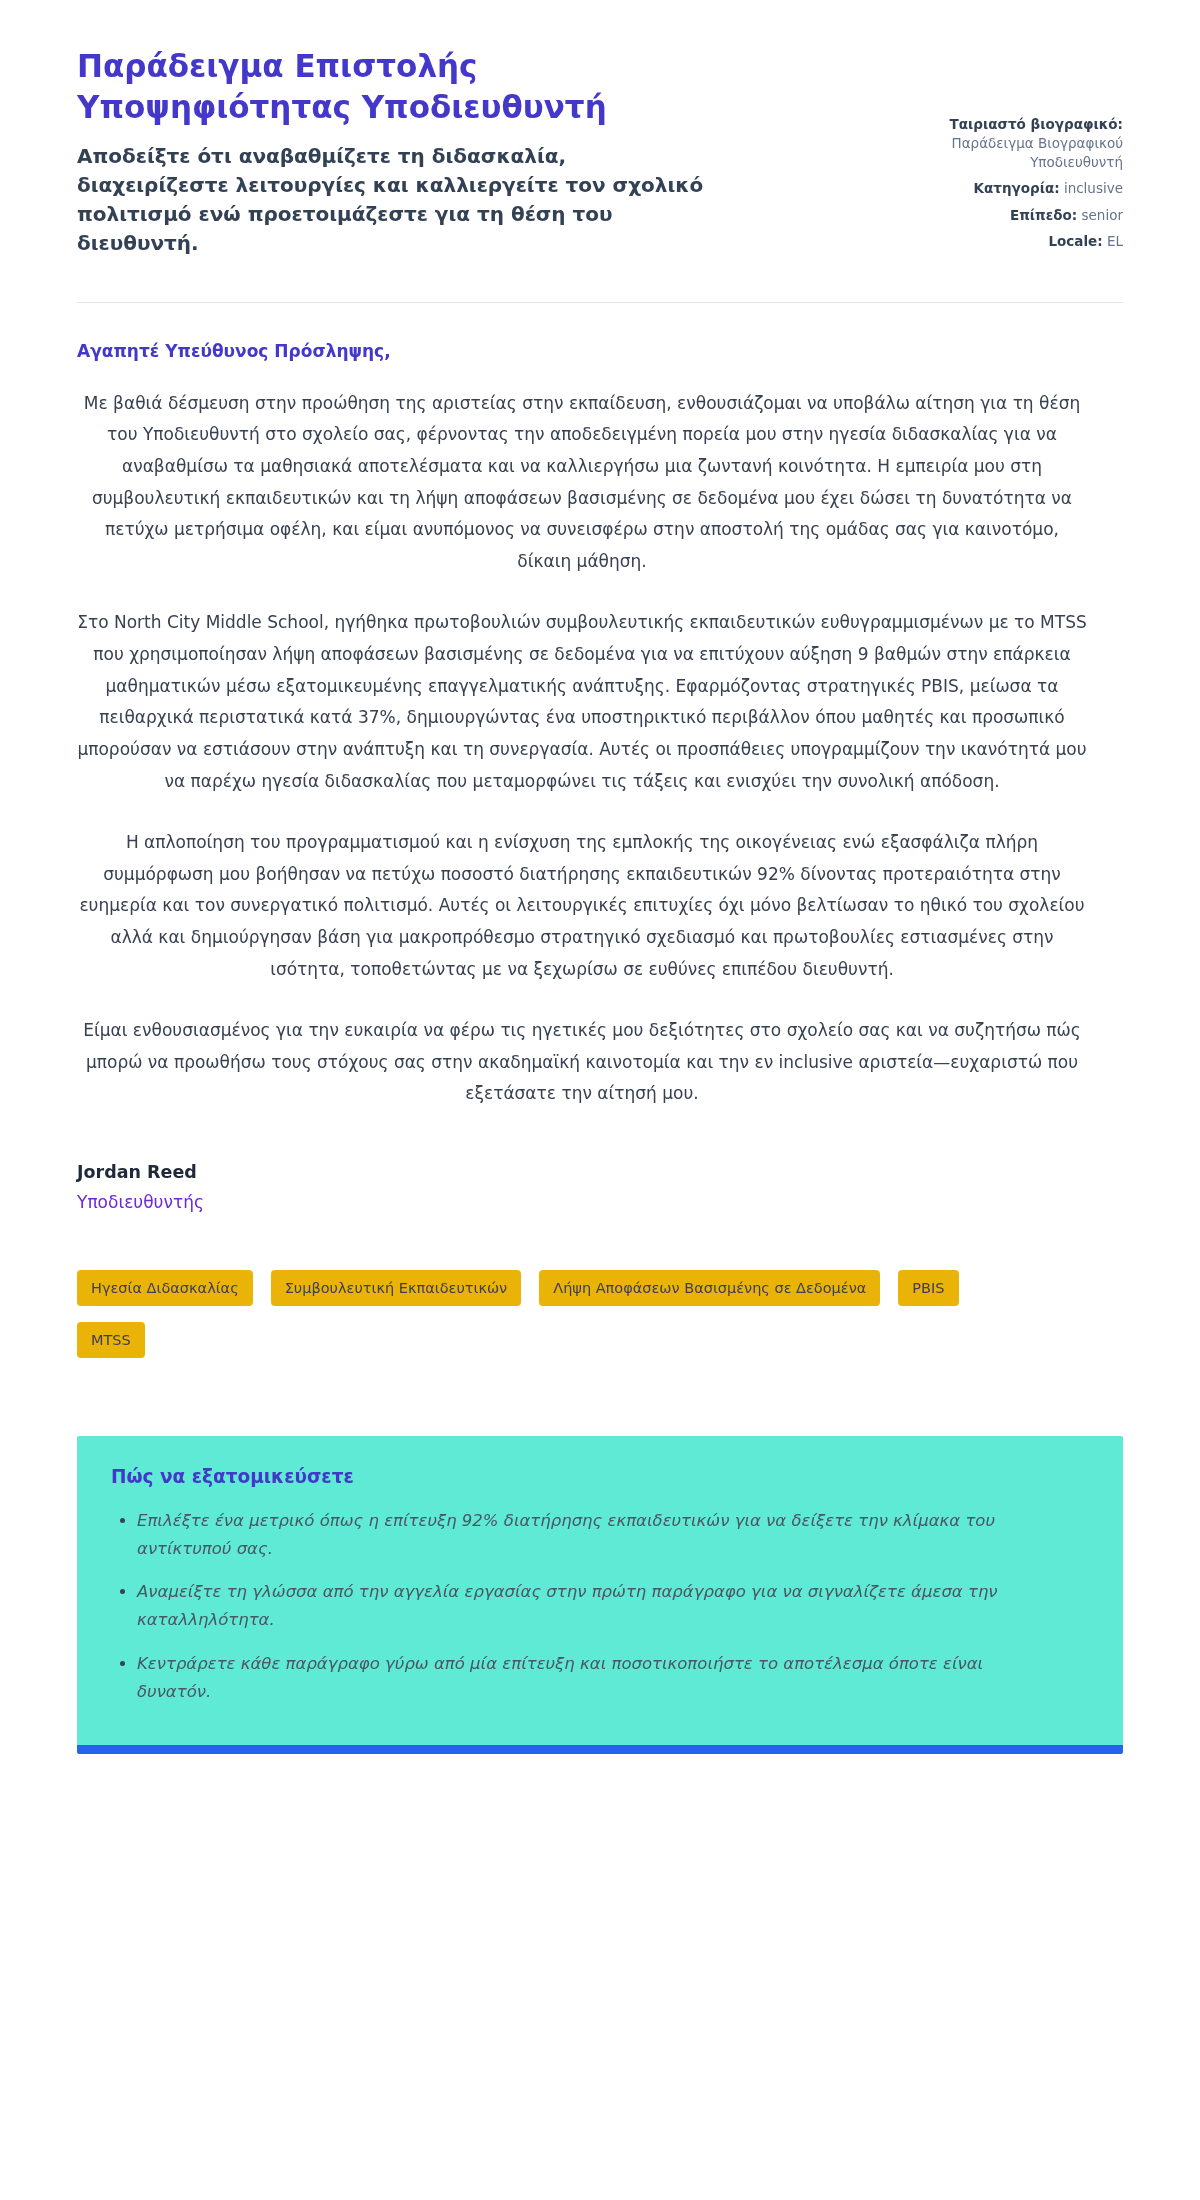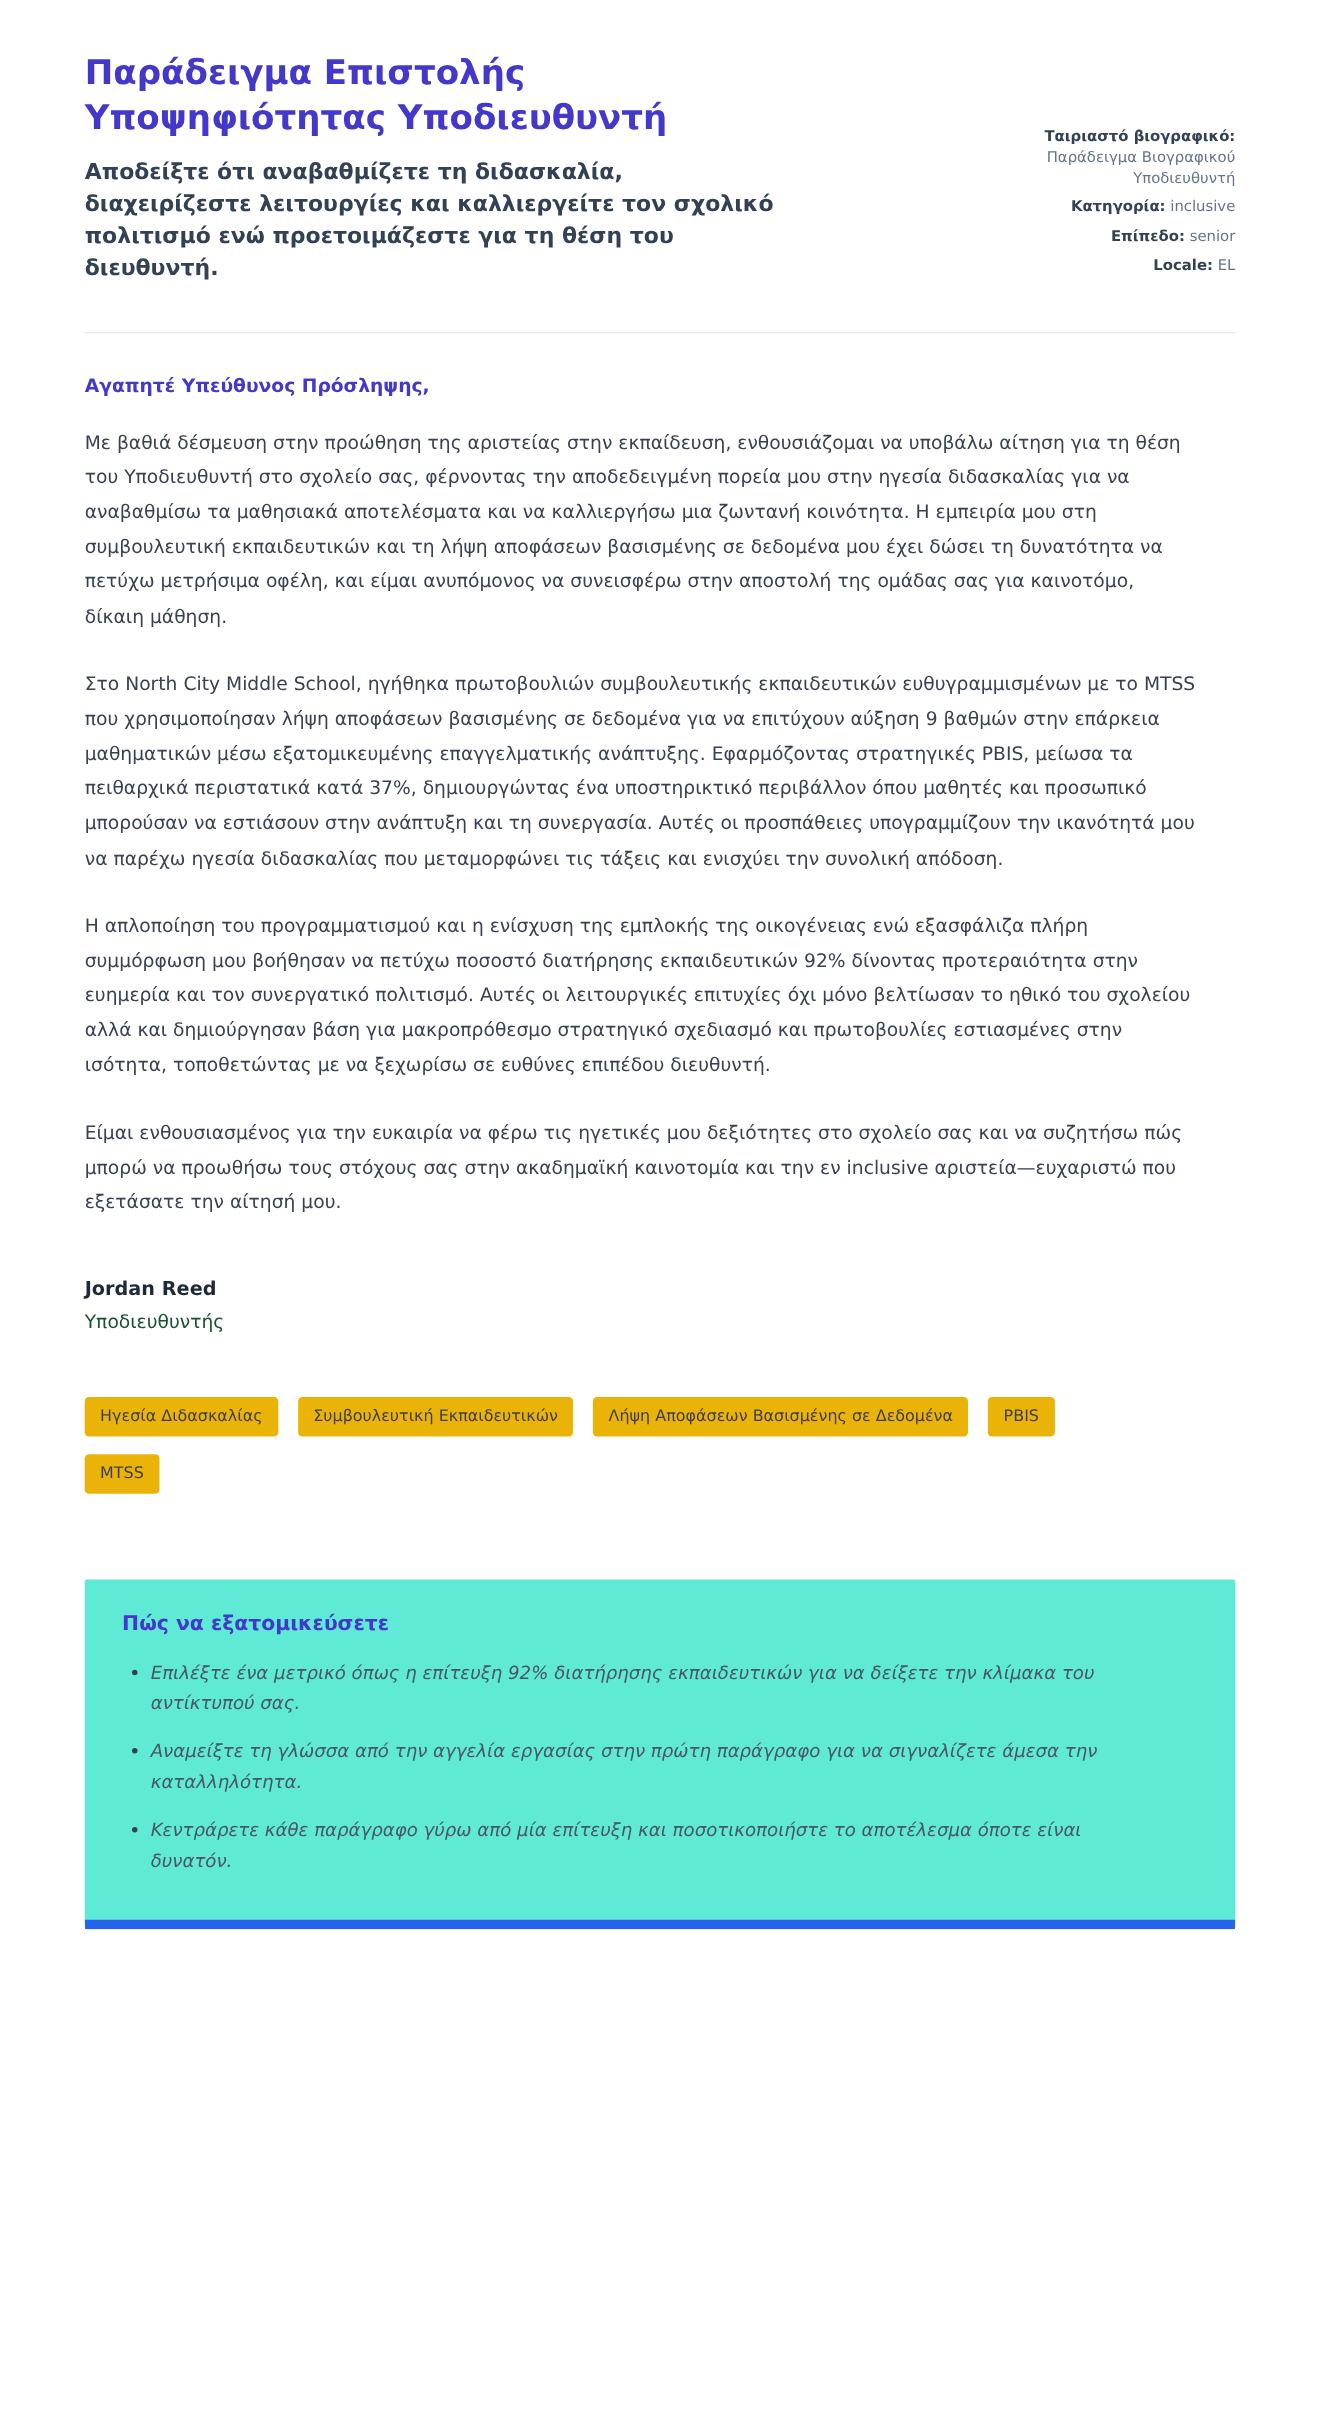--- a/index.html
+++ b/index.html
@@ -67,33 +67,34 @@
     font-size: 17px;
     font-weight: 700;
     color: #4338ca;
   }
   .paragraph {
     margin-top: 27px;
     font-size: 17px;
     line-height: 1.86;
     color: #374151;
     max-width: 1010px;
+    text-align: center;
   }
   .paragraph + .paragraph { margin-top: 30px; }
 
   .signature { margin-top: 52px; }
   .signature-name {
     font-size: 17.5px;
     font-weight: 700;
     color: #1f2937;
   }
   .signature-title {
     margin-top: 10px;
     font-size: 17px;
-    color: #14532d;
+    color: #6d28d9;
   }
 
   
   .tags {
     margin-top: 58px;
     display: flex;
     flex-wrap: wrap;
     gap: 16px 18px;
     max-width: 900px;
   }

